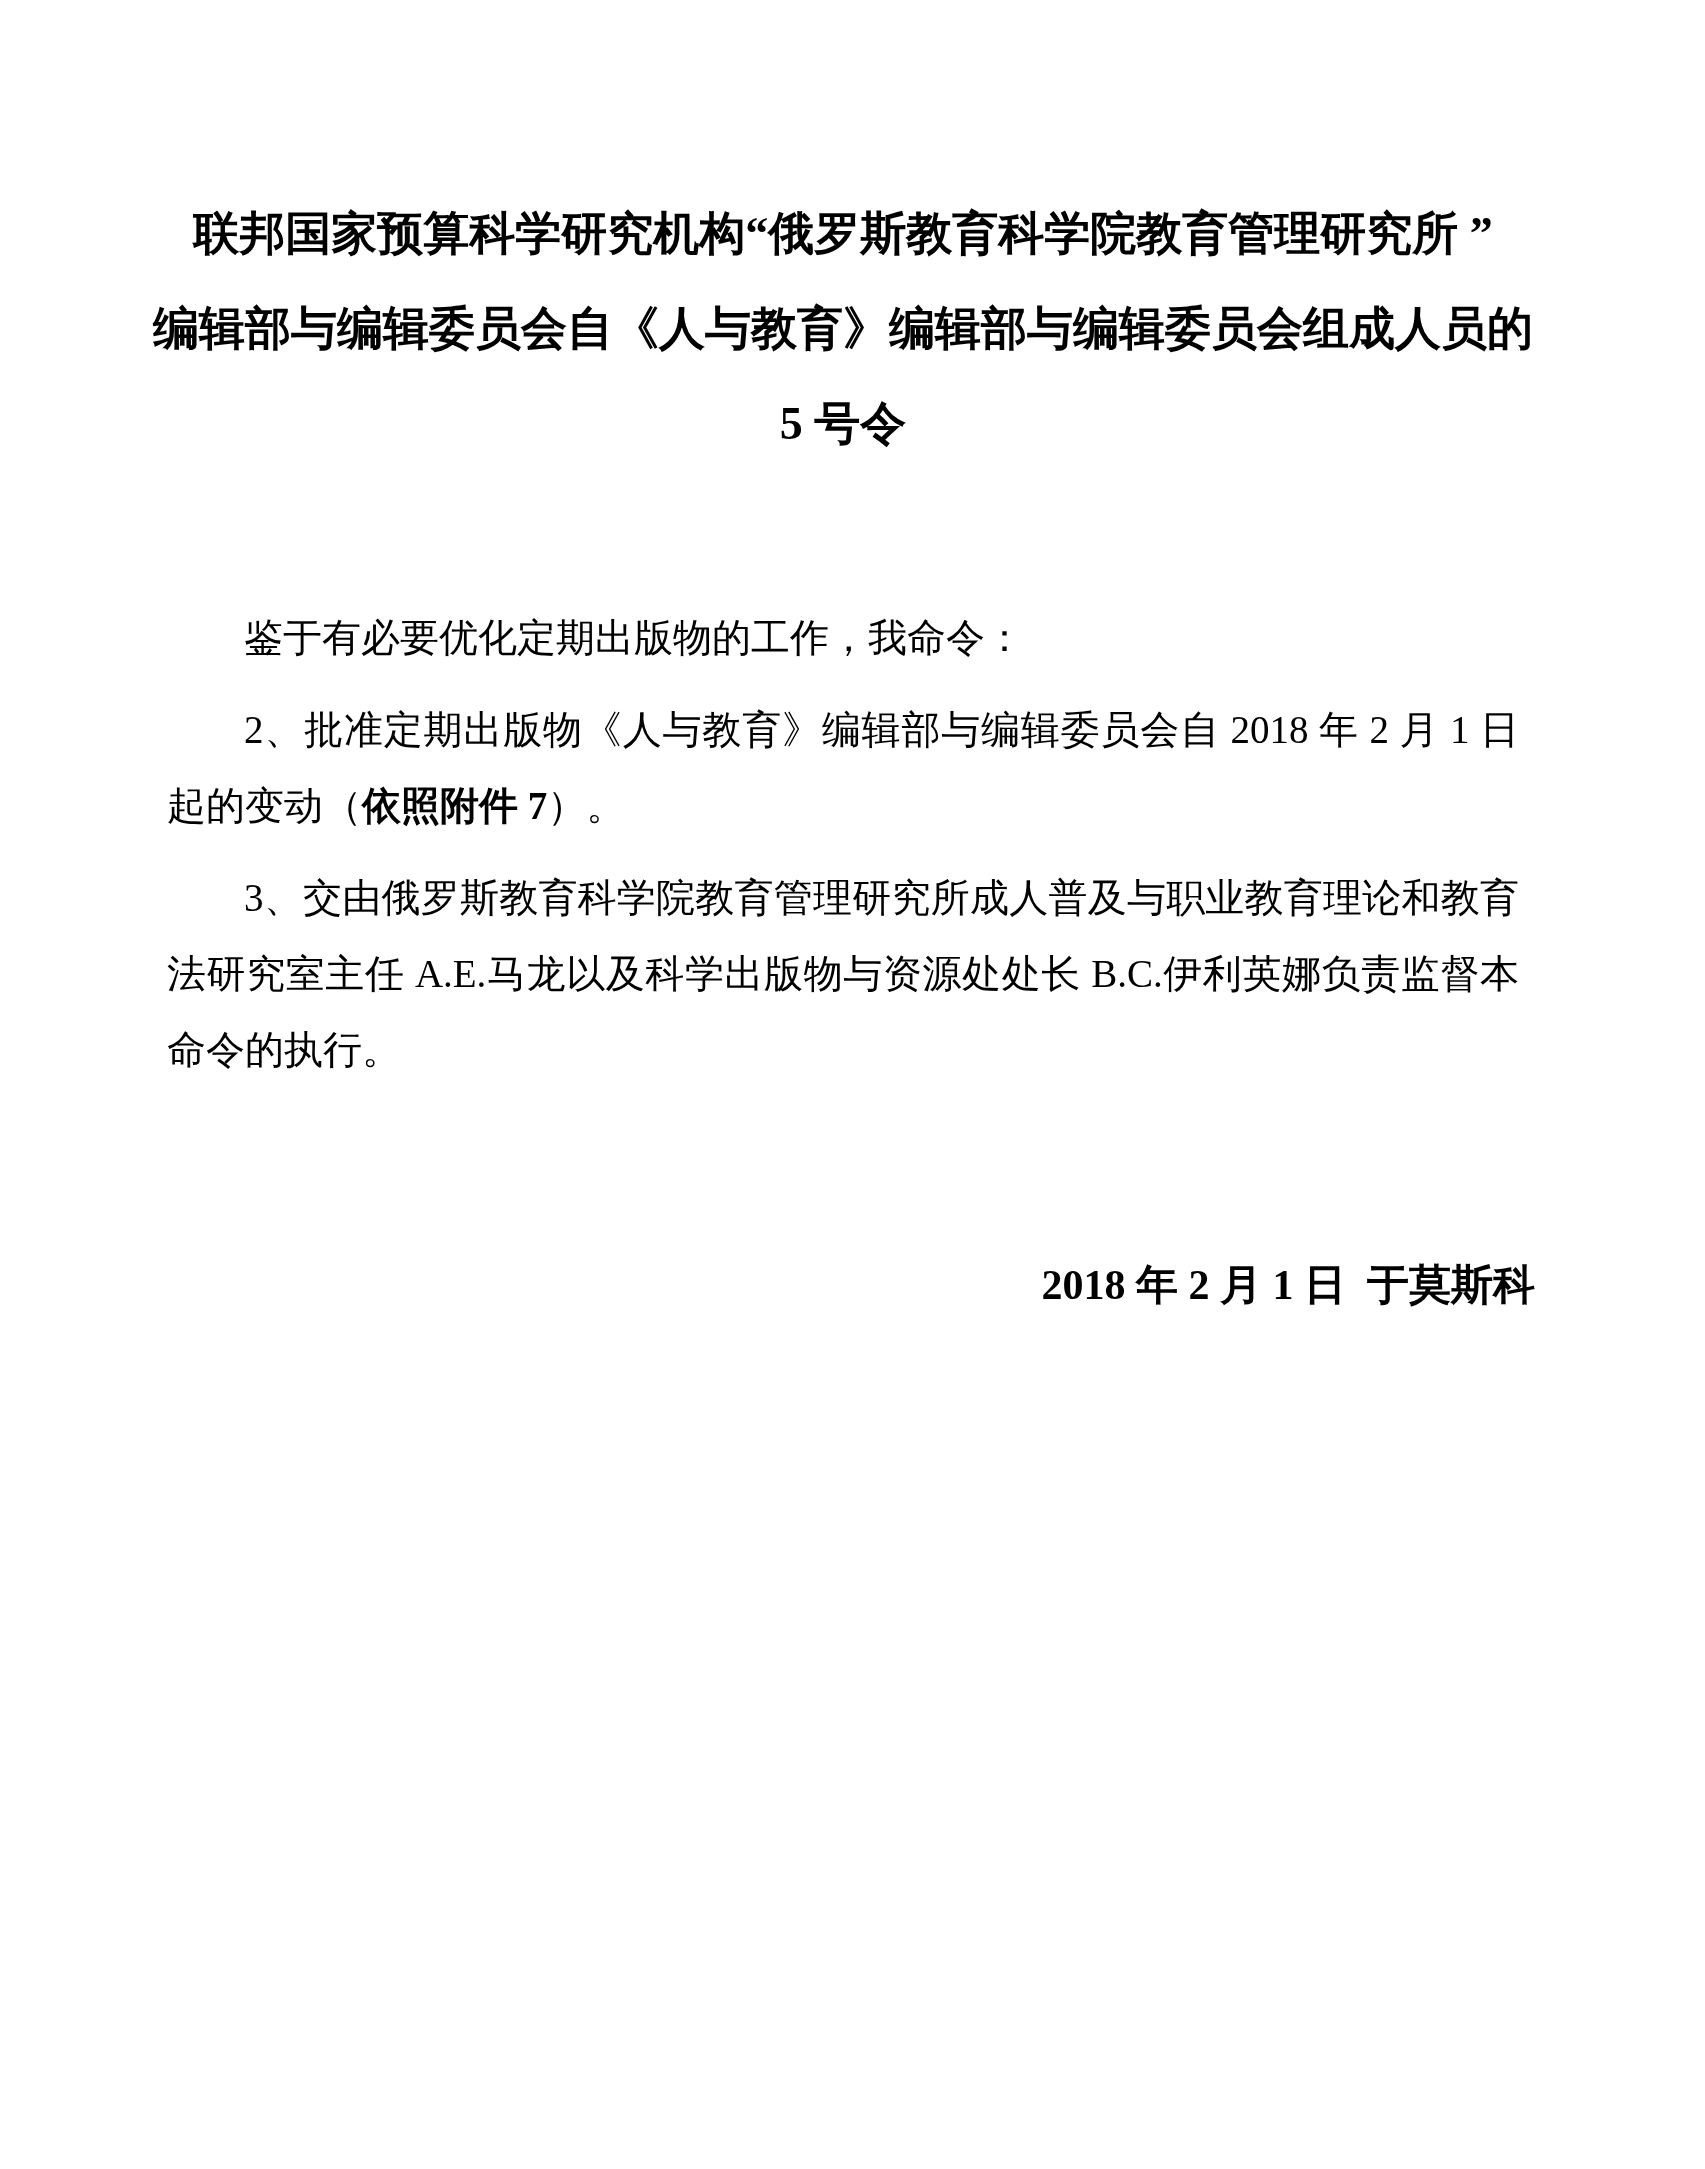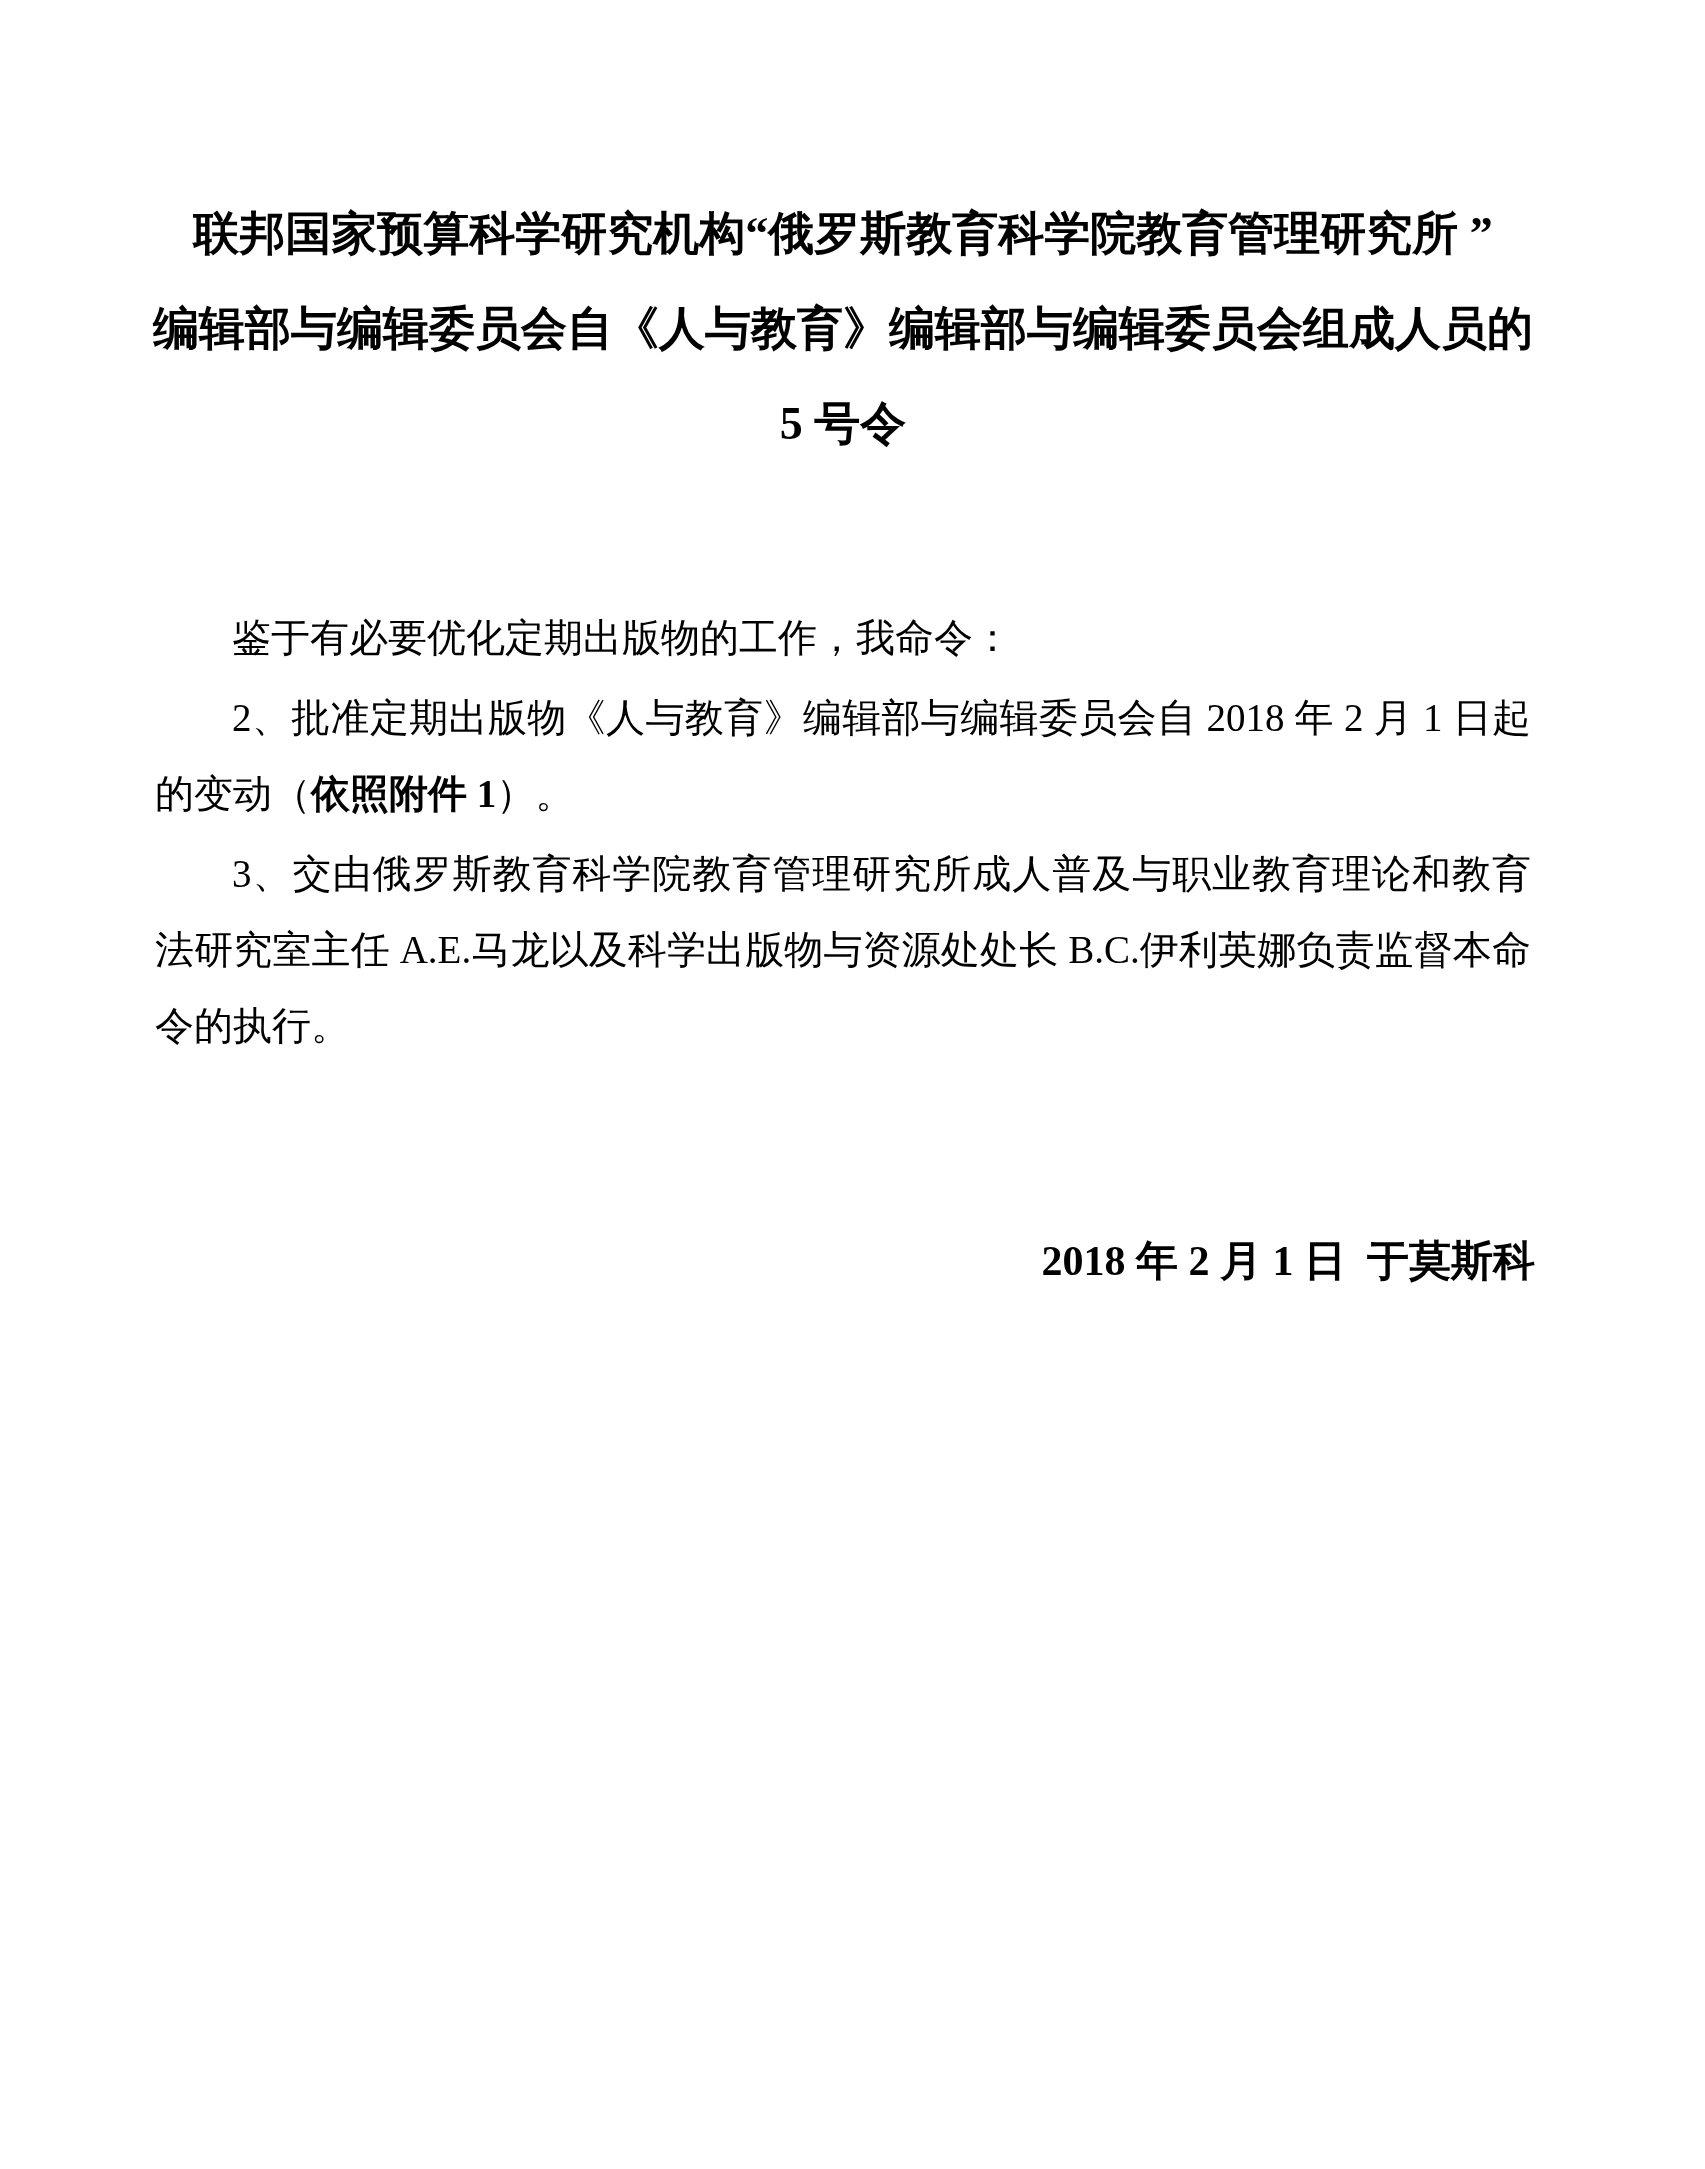--- a/index.html
+++ b/index.html
@@ -32,21 +32,21 @@
     line-height: 95px;
     white-space: pre-wrap;
   }
   .doc-body {
     margin-top: 129px;
     font-size: 39px;
     line-height: 76px;
     text-align: justify;
   }
   .para {
-    margin: 4px;
+    margin: 16px;
     text-indent: 77px;
     white-space: pre-wrap;
   }
   .bold-run {
     font-weight: bold;
   }
   .signature {
     margin-top: 144px;
     text-align: right;
     font-weight: bold;
@@ -66,21 +66,21 @@
     <div class="title">
       <div class="title-line">联邦国家预算科学研究机构“俄罗斯教育科学院教育管理研究所 ”</div>
       <div class="title-line">编辑部与编辑委员会自《人与教育》编辑部与编辑委员会组成人员的</div>
       <div class="title-line">5 号令</div>
     </div>
 
     <div class="doc-body">
       <p class="para"><span>鉴于有必要优化定期出版物的工作，我命令：</span></p>
 
 
-      <p class="para"><span>2、批准定期出版物《人与教育》编辑部与编辑委员会自 2018 年 2 月 1 日起的变动（</span><span class="bold-run">依照附件 1</span><span>）。</span></p>
+      <p class="para"><span>2、批准定期出版物《人与教育》编辑部与编辑委员会自 2018 年 2 月 1 日起的变动（</span><span class="bold-run">依照附件 7</span><span>）。</span></p>
 
       <p class="para"><span>3、交由俄罗斯教育科学院教育管理研究所成人普及与职业教育理论和教育法研究室主任 A.E.马龙以及科学出版物与资源处处长 B.C.伊利英娜负责监督本命令的执行。</span></p>
     </div>
 
     <div class="signature">
       <div class="sig-line">2018 年 2 月 1 日  于莫斯科</div>
     </div>
 
   </div>
 </div>

